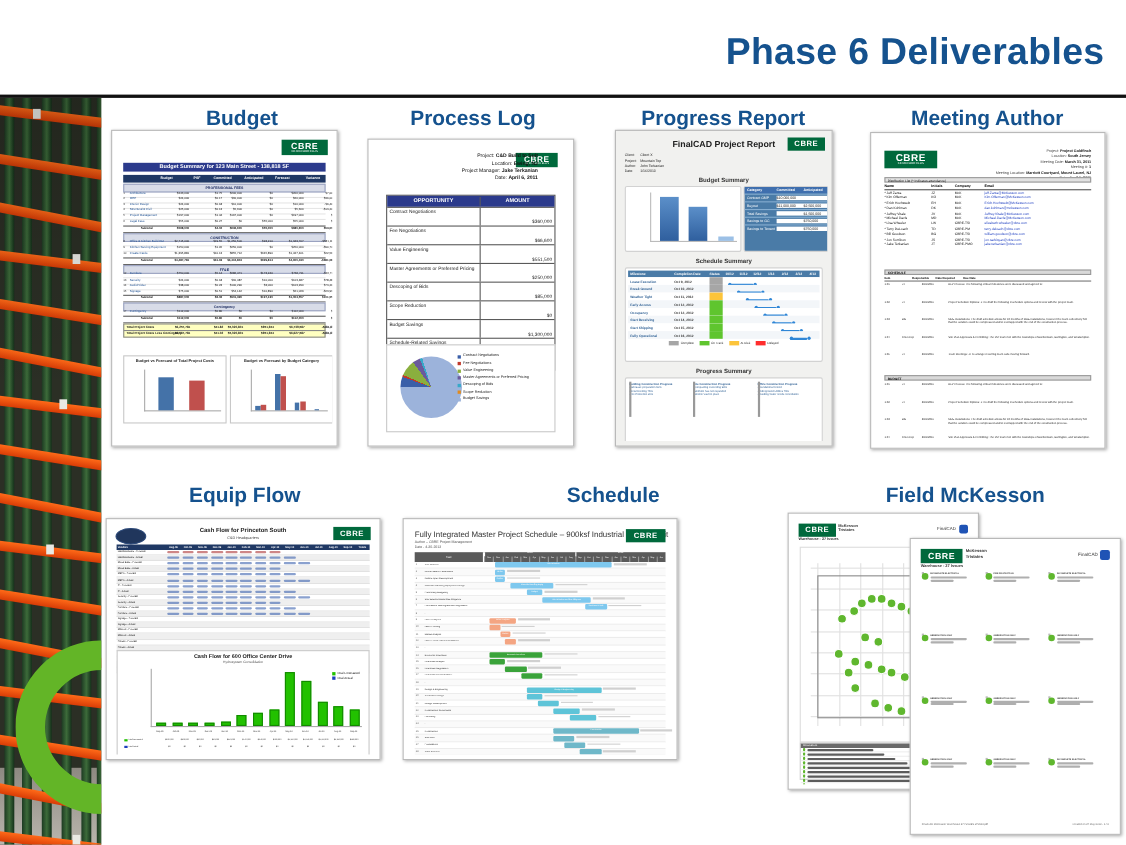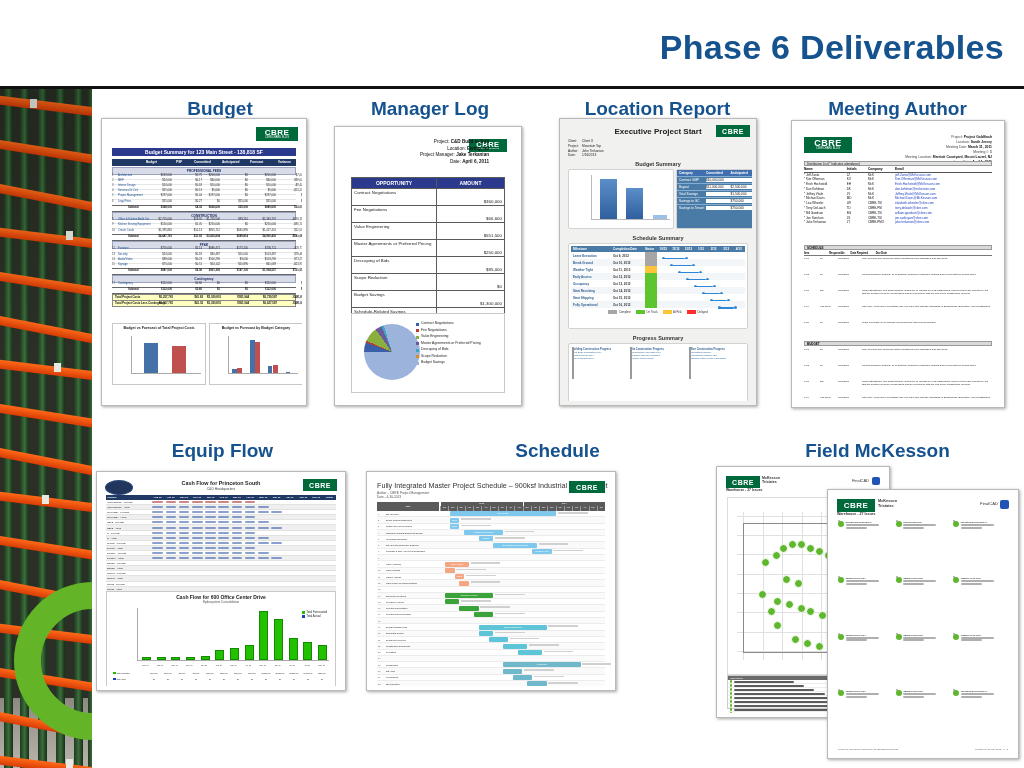--- a/index.html
+++ b/index.html
@@ -127,22 +127,22 @@
     <div class="rack-beam" style="top: 578px; transform: rotate(9deg);"></div>
     <div class="rack-beam" style="top: 622px; transform: rotate(11deg);"></div>
     <div class="rack-beam" style="top: 666px; transform: rotate(7deg);"></div>
     <div class="rack-tag" style="left: 66px; top: 670px;"></div>
   <div id="green-c"></div>
   <div id="green-c-notch"></div>
   <div id="strip-shade"></div>
 </div>
 
 <div class="deliv-label" style="left:130px;top:98px;width:180px;">Budget</div>
-<div class="deliv-label" style="left:345px;top:98px;width:170px;">Manager Log</div>
-<div class="deliv-label" style="left:565px;top:98px;width:185px;">Location Report</div>
+<div class="deliv-label" style="left:345px;top:98px;width:170px;">Process Log</div>
+<div class="deliv-label" style="left:565px;top:98px;width:185px;">Progress Report</div>
 <div class="deliv-label" style="left:795px;top:98px;width:205px;">Meeting Author</div>
 <div class="deliv-label" style="left:130px;top:440px;width:185px;">Equip Flow</div>
 <div class="deliv-label" style="left:465px;top:440px;width:185px;">Schedule</div>
 <div class="deliv-label" style="left:780px;top:440px;width:195px;">Field McKesson</div>
 
 <div class="paper" id="doc-budget">
   <div class="paper-inner">
     <div class="cbre" style="position:absolute;right:4px;top:4px;width:42px;height:14px;font-size:8px;">
       <span>CBRE</span>
       <span class="cb-sub" style="font-size:2.6px;">CB RICHARD ELLIS</span>
@@ -467,21 +467,21 @@
             <span style="width: 3px; height: 3px; flex: 0 0 3px; margin-top: 0.5px; background: rgb(156, 179, 219);"></span>
             <span>Budget Savings</span>
           </div>
         </div>
     </div>
   </div>
 </div>
 
 <div class="paper" id="doc-exec">
   <div class="paper-inner">
-    <div style="position:absolute;left:0;right:0;top:4px;text-align:center;font-size:8px;font-weight:bold;color:#222;">Executive Project Start</div>
+    <div style="position:absolute;left:0;right:0;top:4px;text-align:center;font-size:8px;font-weight:bold;color:#222;">FinalCAD Project Report</div>
     <div class="cbre" style="position:absolute;right:2px;top:2px;width:34px;height:12px;font-size:7px;">
       <span>CBRE</span>
     </div>
     <div id="exec-meta" style="position:absolute;left:4px;top:16px;font-size:3.2px;color:#222;">
         <div style="line-height: 1.5;"><span style="display: inline-block; width: 14px;">Client: </span><span>Client X</span></div>
         <div style="line-height: 1.5;"><span style="display: inline-block; width: 14px;">Project: </span><span>Mountain Top</span></div>
         <div style="line-height: 1.5;"><span style="display: inline-block; width: 14px;">Author: </span><span>John Terkanian</span></div>
         <div style="line-height: 1.5;"><span style="display: inline-block; width: 14px;">Date: </span><span>1/16/2013</span></div>
       </div>
 

